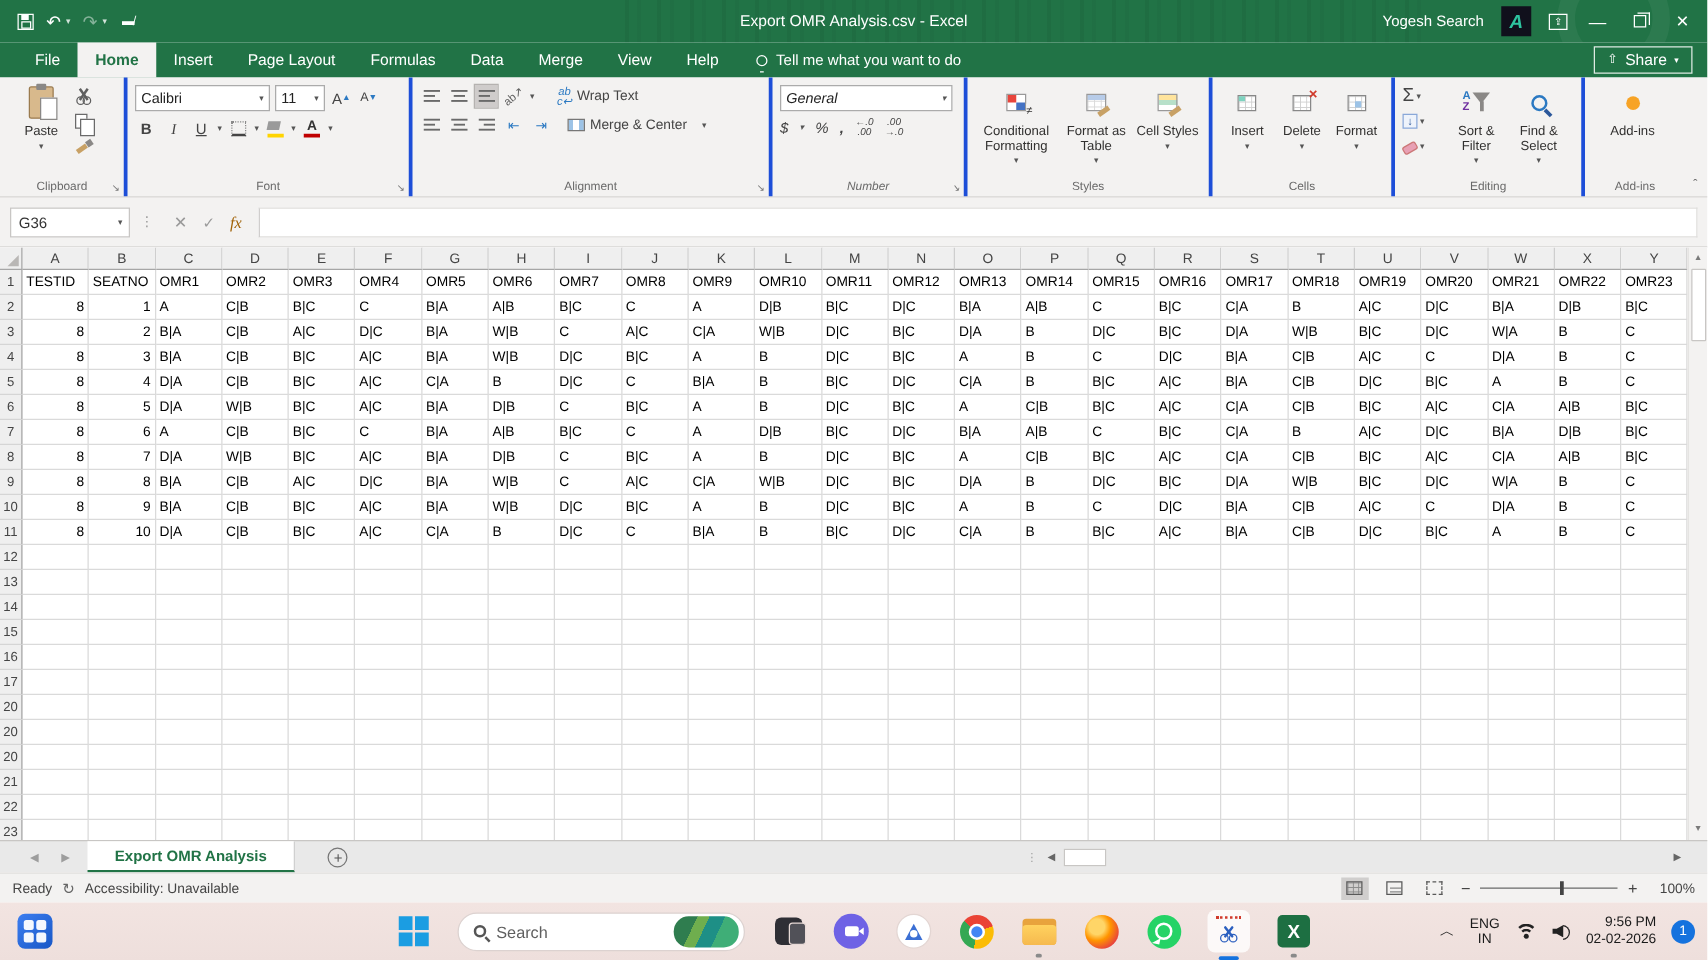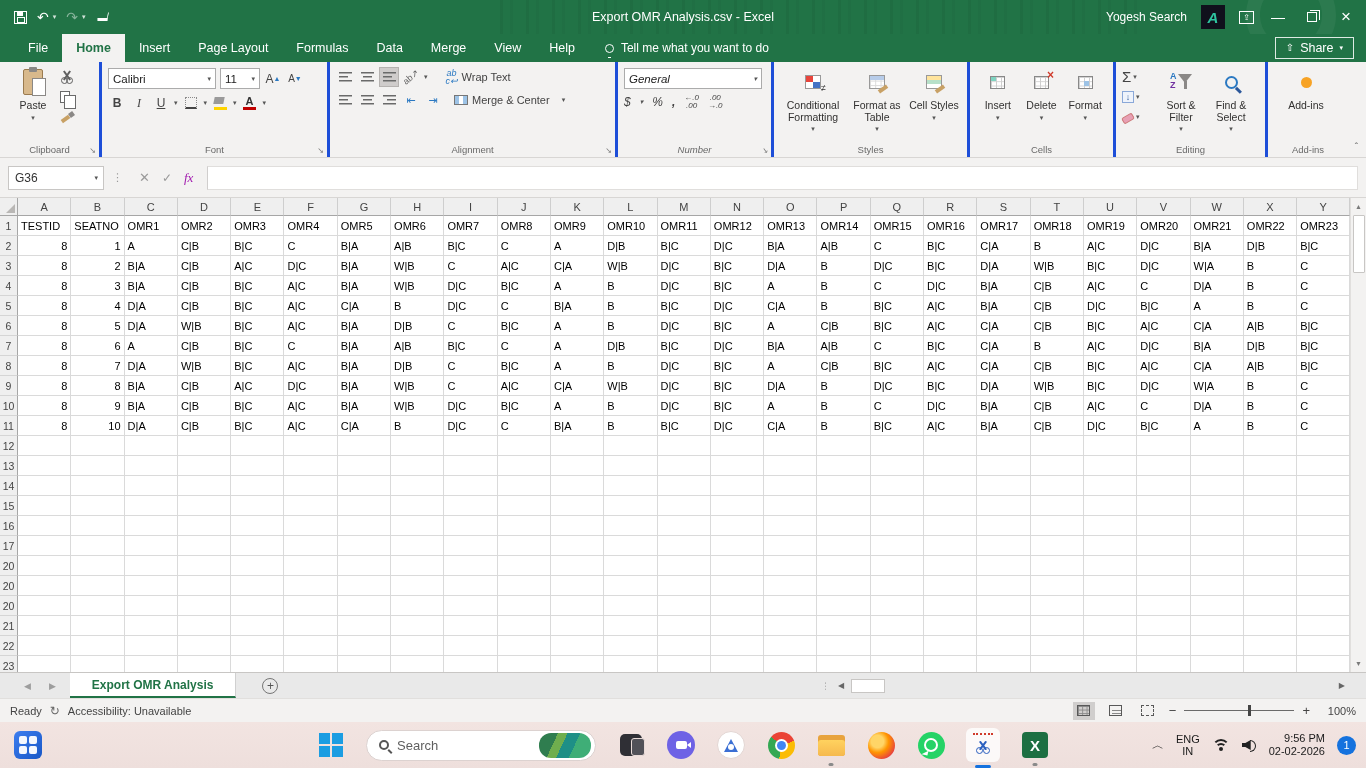--- a/index.html
+++ b/index.html
@@ -135,21 +135,21 @@
   .collapse { position:absolute; right:8px; bottom:4px; font-size:10px; color:#666; }
 
   
   .fbar { height:40px; background:#f3f2f1; display:flex; align-items:center; padding:0 8px; gap:6px; border-bottom:1px solid #d8d6d4; flex:none;}
   .namebox { width:96px; height:24px; background:#fff; border:1px solid #c8c6c4; display:flex; align-items:center; font-size:12px; color:#333; padding-left:6px; }
   .namebox .caret { margin-left:auto; padding:0 5px; }
   .vdots { color:#9a9a9a; font-size:11px; padding:0 2px; }
   .fx-btns { display:flex; align-items:center; gap:12px; padding:0 8px; }
   .fx-x { color:#9a9a9a; font-size:13px; }
   .fx-ck { color:#9a9a9a; font-size:12px; }
-  .fx-fx { color:#a21caf; font-size:13px; font-style:italic; font-family:"Liberation Serif",serif; }
+  .fx-fx { color:#a16207; font-size:13px; font-style:italic; font-family:"Liberation Serif",serif; }
   .finput { flex:1; height:24px; background:#fff; border:1px solid #e0dedc; border-left:1px solid #d0cecd; }
 
   
   .gridwrap { position:relative; flex:1; background:#fff; overflow:hidden; }
   .gridinner { position:absolute; left:0; top:0; right:16px; bottom:0; overflow:hidden; }
   .colrow { display:flex; height:18px; }
   .corner { width:18px; height:18px; background:#efefef; border-right:1px solid #a6a6a6; border-bottom:1px solid #a6a6a6; position:relative; flex:none;}
   .corner::after { content:""; position:absolute; right:2px; bottom:2px; border-left:9px solid transparent; border-bottom:9px solid #b9b7b5; }
   .chcell { width:53.3px; flex:none; height:18px; background:#efefef; border-right:1px solid #cecece; border-bottom:1px solid #a6a6a6; font-size:11px; color:#444; display:flex; align-items:center; justify-content:center; }
   .grow { display:flex; height:20px; }

